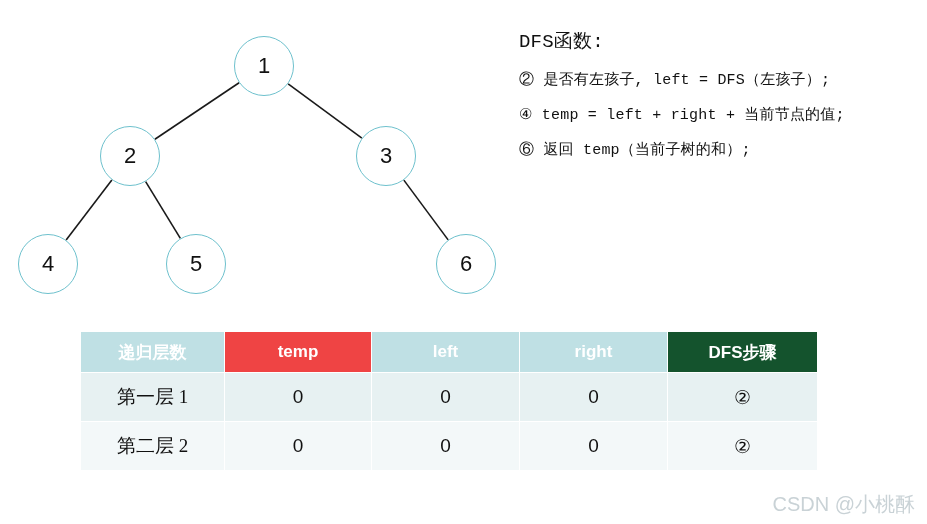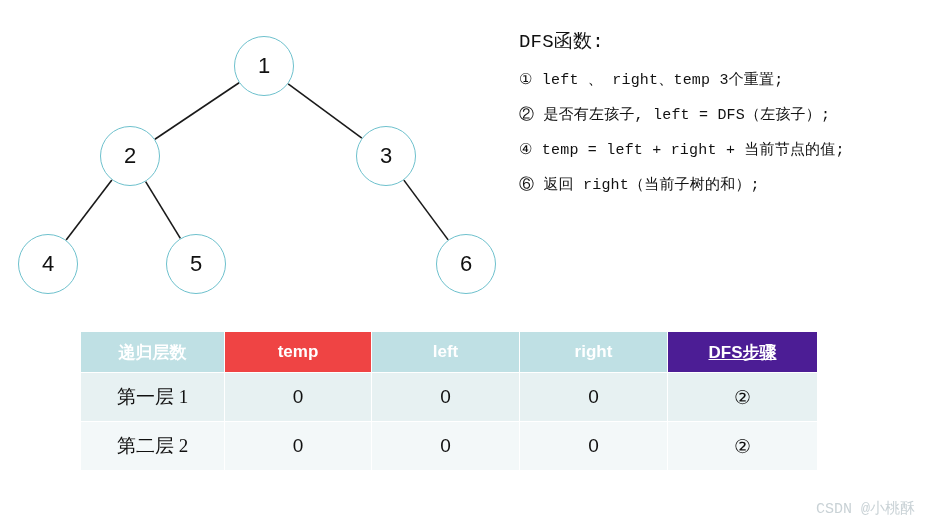--- a/index.html
+++ b/index.html
@@ -117,23 +117,23 @@
   .col-temp   { width: 146px; }
   .col-left   { width: 147px; }
   .col-right  { width: 147px; }
   .col-step   { width: 149px; }
 
   
   #watermark {
     position: absolute;
     right: 12px;
     bottom: 6px;
-    font-size: 15px;
+    font-size: 20px;
     color: #c9d2d6;
-    font-family: Liberation Mono, monospace;
+    font-family: Liberation Sans, sans-serif;
     white-space: nowrap;
   }
 </style>
 </head>
 <body>
 
 <div id="tree-diagram">
   <svg id="tree-svg" width="510" height="320">
       <line x1="239.09582380368317" y1="82.72668550498892" x2="154.90417619631683" y2="139.27331449501108" stroke="#1a1a1a" stroke-width="1.6"></line>
       <line x1="288.1417239085224" y1="83.80946845710669" x2="361.8582760914776" y2="138.19053154289332" stroke="#1a1a1a" stroke-width="1.6"></line>
@@ -159,42 +159,41 @@
       </div>
       <div class="tree-node" style="left: 436px; top: 234px; border-color: rgb(110, 193, 205);">
         <span>6</span>
       </div>
     </div>
 </div>
 
 <div id="dfs-notes">
   <div class="note-title">DFS函数:</div>
   <div id="dfs-notes-lines">
-      <div class="note-line">① left 、 right、temp 3个重置;</div>
       <div class="note-line">② 是否有左孩子, left = DFS（左孩子）;</div>
       <div class="note-line">④ temp = left + right + 当前节点的值;</div>
-      <div class="note-line">⑥ 返回 right（当前子树的和）;</div>
+      <div class="note-line">⑥ 返回 temp（当前子树的和）;</div>
     </div>
 </div>
 
 <table id="steps-table">
   <colgroup>
     <col class="col-level">
       <col class="col-temp">
       <col class="col-left">
       <col class="col-right">
       <col class="col-step">
   </colgroup>
   <thead>
     <tr id="steps-table-head-row">
         <th style="background: rgb(191, 224, 228); margin-top: 12px;">递归层数</th>
         <th style="background: #ef4444;">temp</th>
         <th style="background: rgb(191, 224, 228);">left</th>
         <th style="background: rgb(191, 224, 228);">right</th>
-        <th style="background: #4c1d95; text-decoration: underline;">DFS步骤</th>
+        <th style="background: #14532d;">DFS步骤</th>
       </tr>
   </thead>
   <tbody id="steps-table-body">
       <tr class="row-odd">
         <td style="background: rgb(231, 241, 242);">第一层 1</td>
         <td class="num-cell" style="background: rgb(231, 241, 242);">0</td>
         <td class="num-cell" style="background: rgb(231, 241, 242);">0</td>
         <td class="num-cell" style="background: rgb(231, 241, 242);">0</td>
         <td class="step-cell" style="background: rgb(231, 241, 242);">②</td>
       </tr>

